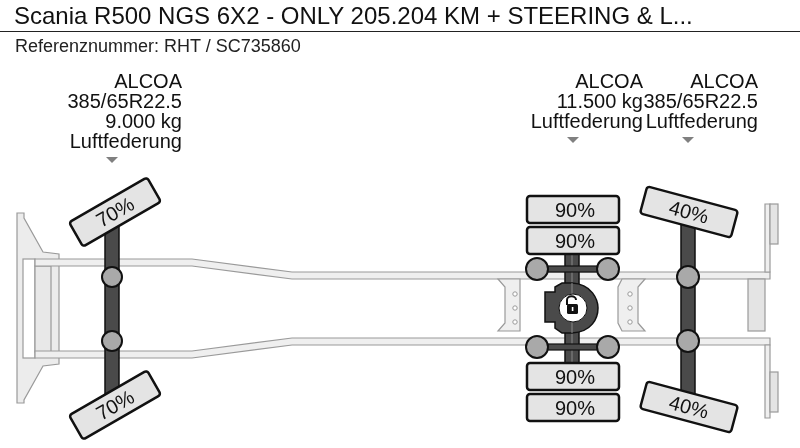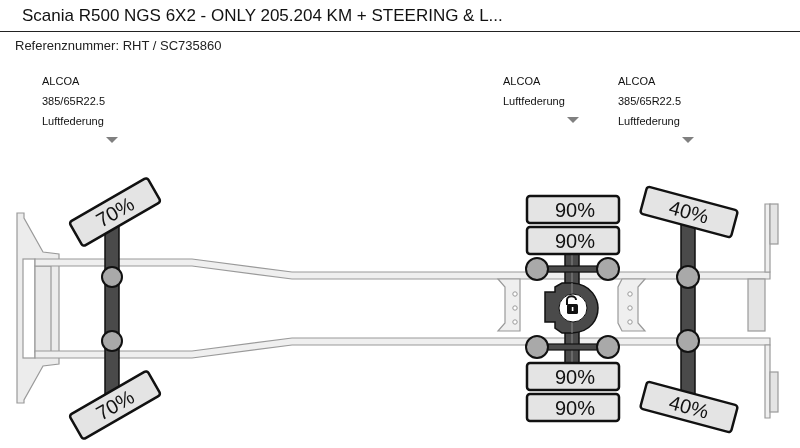--- a/index.html
+++ b/index.html
@@ -1,40 +1,42 @@
 <!DOCTYPE html>
 <html><head>
   <meta charset="utf-8">
   <style>
     html, body { margin: 0; padding: 0; background: #ffffff; }
     body { width: 800px; height: 448px; position: relative; overflow: hidden; font-family: "Liberation Sans", sans-serif; color: #111; }
-    .title { position: absolute; left: 14px; top: 2px; font-size: 17px; line-height: 28px; white-space: nowrap; color: #111; letter-spacing: 0px; margin-left: 8px; }
+    .title { position: absolute; left: 14px; top: 2px; font-size: 24px; line-height: 28px; white-space: nowrap; color: #111; letter-spacing: 0px; }
     .title-rule { position: absolute; left: 0; top: 31px; width: 800px; height: 1px; background: #222; }
-    .ref { position: absolute; left: 15px; top: 38px; font-size: 13px; line-height: 16px; color: #222; }
-    .axle-info { position: absolute; width: 140px; text-align: left; font-size: 11px; line-height: 20px; color: #111; }
+    .ref { position: absolute; left: 15px; top: 38px; font-size: 18px; line-height: 16px; color: #222; }
+    .axle-info { position: absolute; width: 140px; text-align: right; font-size: 20px; line-height: 20px; color: #111; }
     .axle-info div { white-space: nowrap; }
     .arrow { width: 0; height: 0; border-left: 6px solid transparent; border-right: 6px solid transparent; border-top: 6px solid #808080; margin: 6px auto 0 auto; }
     svg.diagram { position: absolute; left: 0; top: 0; }
     .pct { font-family: "Liberation Sans", sans-serif; font-size: 20px; fill: #111; }
   </style>
 </head>
 <body>
 
 <div class="title">Scania R500 NGS 6X2 - ONLY 205.204 KM + STEERING &amp; L...</div>
 <div class="title-rule"></div>
 <div class="ref">Referenznummer: RHT / SC735860</div>
 
 <div class="axle-info" style="left:42px; top:71px;">
   <div>ALCOA</div>
   <div>385/65R22.5</div>
+  <div>9.000 kg</div>
   <div>Luftfederung</div>
   <div class="arrow"></div>
 </div>
 <div class="axle-info" style="left:503px; top:71px;">
   <div>ALCOA</div>
+  <div>11.500 kg</div>
   <div>Luftfederung</div>
   <div class="arrow"></div>
 </div>
 <div class="axle-info" style="left:618px; top:71px;">
   <div>ALCOA</div>
   <div>385/65R22.5</div>
   <div>Luftfederung</div>
   <div class="arrow"></div>
 </div>
 

